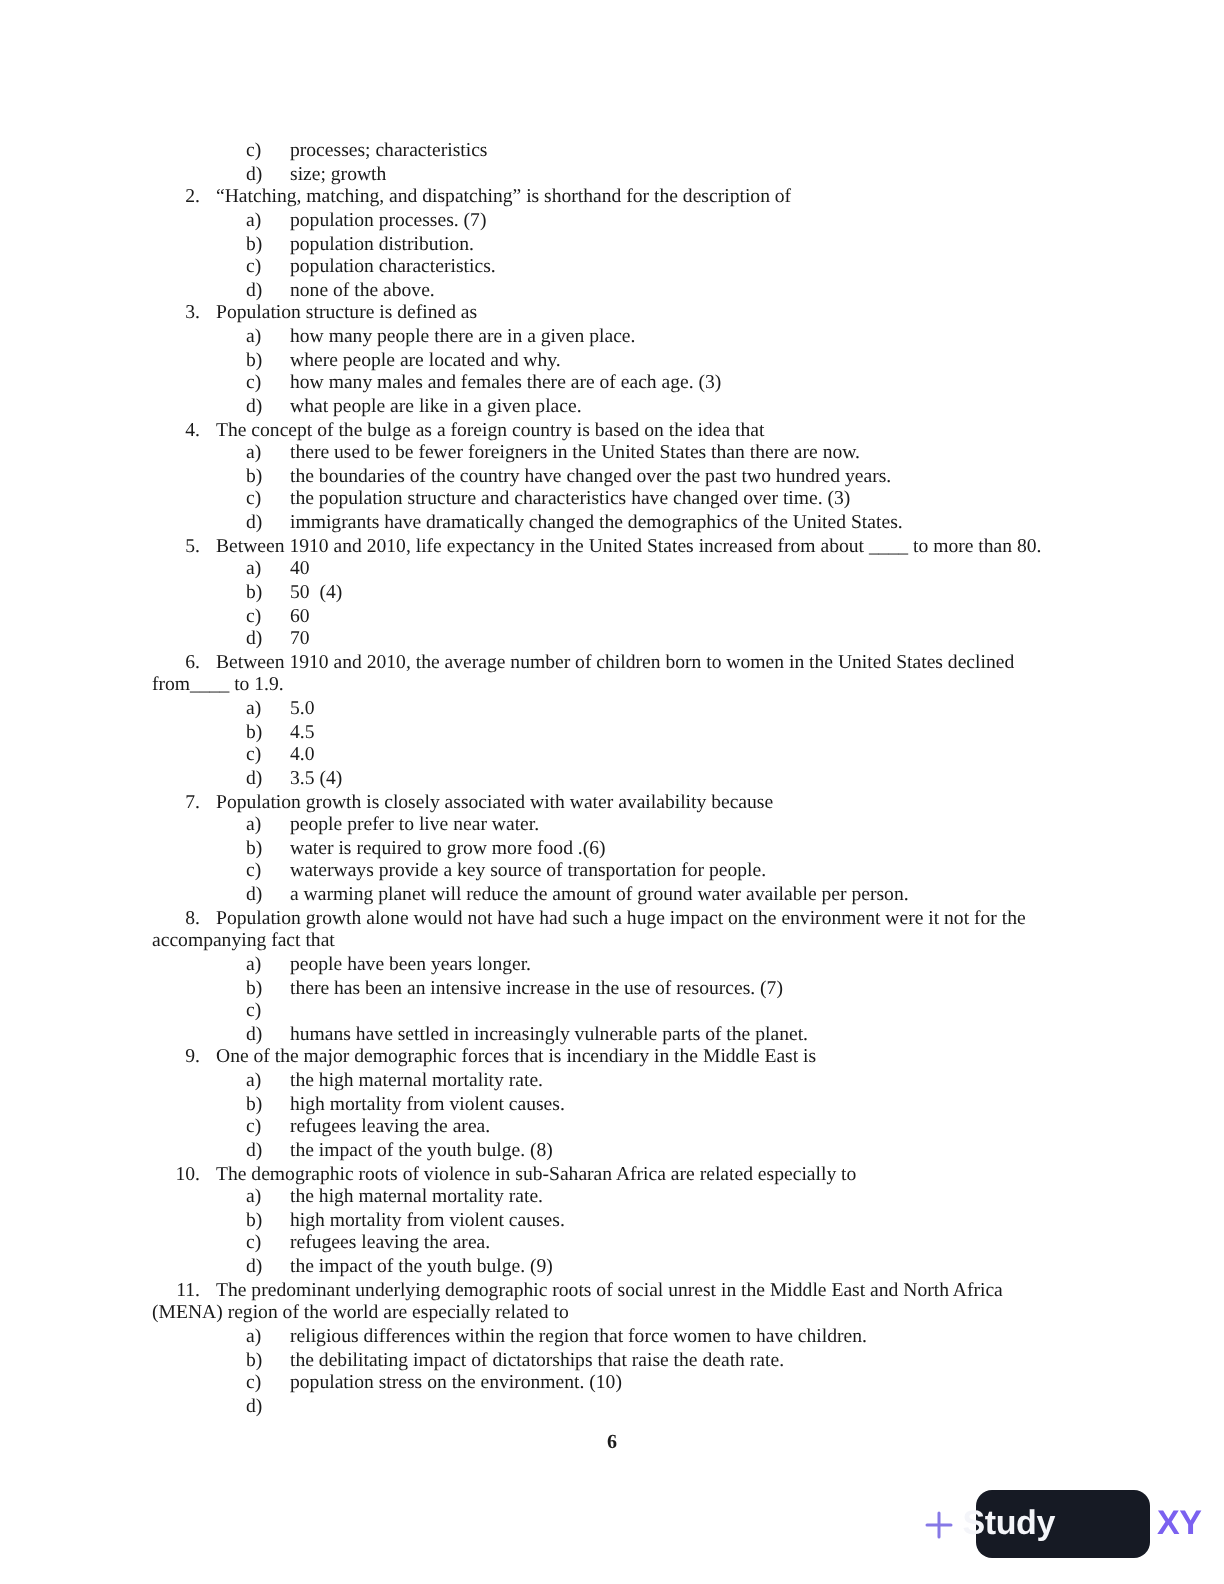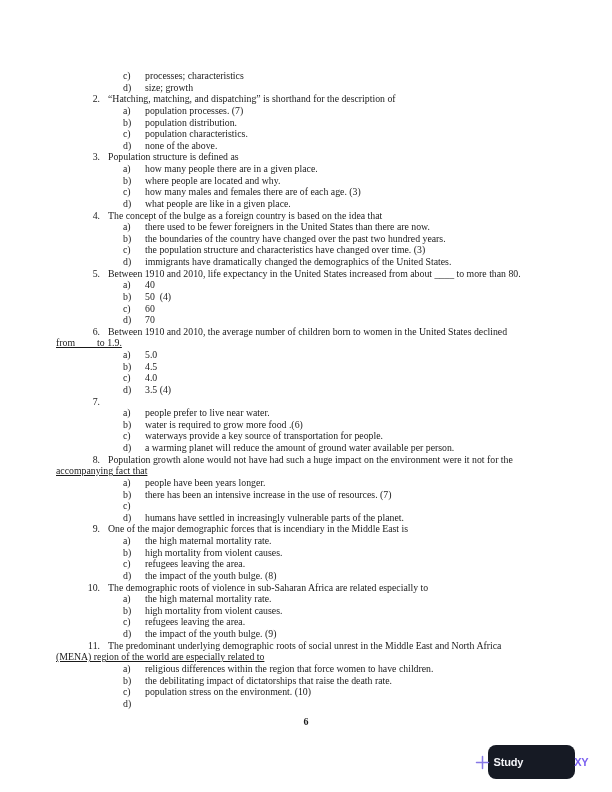--- a/index.html
+++ b/index.html
@@ -25,21 +25,21 @@
   }
   .q-row { display: flex; }
   .q-num {
     display: inline-block;
     flex: none;
     margin-left: 78px;
     width: 22px;
     text-align: right;
   }
   .q-stem { margin-left: 8px; text-align: center; }
-  .cont-row { margin-left: 56px; text-decoration: underline; }
+  .cont-row { margin-left: 76px; }
   .opt-row { display: flex; }
   .opt-letter {
     display: inline-block;
     flex: none;
     margin-left: 123px;
     width: 22px;
   }
   .page-num {
     position: absolute;
     top: 716px;
@@ -58,21 +58,21 @@
     width: 87px;
     height: 34px;
     background: var(--badge-bg, #161a24);
     border-radius: 8px;
     display: flex;
     align-items: center;
     justify-content: center;
     gap: 4px;
     font-family: "Liberation Sans", sans-serif;
     font-weight: 700;
-    font-size: 11px;
+    font-size: 17px;
     letter-spacing: -0.2px;
   }
   .badge .plus {
     display: flex;
     align-items: center;
     color: var(--plus, #8678e6);
   }
   .brand-primary { color: var(--brand-text, #f4f5f9); }
   .brand-accent { color: var(--accent, #7b61f0); margin-left: 47px; }
 </style>
@@ -103,21 +103,21 @@
       <div class="row opt-row"><span class="opt-letter">a)</span><span class="opt-text">40</span></div>
       <div class="row opt-row"><span class="opt-letter">b)</span><span class="opt-text">50  (4)</span></div>
       <div class="row opt-row"><span class="opt-letter">c)</span><span class="opt-text">60</span></div>
       <div class="row opt-row"><span class="opt-letter">d)</span><span class="opt-text">70</span></div>
       <div class="row q-row"><span class="q-num">6.</span><span class="q-stem">Between 1910 and 2010, the average number of children born to women in the United States declined</span></div>
       <div class="row cont-row">from____ to 1.9.</div>
       <div class="row opt-row"><span class="opt-letter">a)</span><span class="opt-text">5.0</span></div>
       <div class="row opt-row"><span class="opt-letter">b)</span><span class="opt-text">4.5</span></div>
       <div class="row opt-row"><span class="opt-letter">c)</span><span class="opt-text">4.0</span></div>
       <div class="row opt-row"><span class="opt-letter">d)</span><span class="opt-text">3.5 (4)</span></div>
-      <div class="row q-row"><span class="q-num">7.</span></div>
+      <div class="row q-row"><span class="q-num">7.</span><span class="q-stem">Population growth is closely associated with water availability because</span></div>
       <div class="row opt-row"><span class="opt-letter">a)</span><span class="opt-text">people prefer to live near water.</span></div>
       <div class="row opt-row"><span class="opt-letter">b)</span><span class="opt-text">water is required to grow more food .(6)</span></div>
       <div class="row opt-row"><span class="opt-letter">c)</span><span class="opt-text">waterways provide a key source of transportation for people.</span></div>
       <div class="row opt-row"><span class="opt-letter">d)</span><span class="opt-text">a warming planet will reduce the amount of ground water available per person.</span></div>
       <div class="row q-row"><span class="q-num">8.</span><span class="q-stem">Population growth alone would not have had such a huge impact on the environment were it not for the</span></div>
       <div class="row cont-row">accompanying fact that</div>
       <div class="row opt-row"><span class="opt-letter">a)</span><span class="opt-text">people have been years longer.</span></div>
       <div class="row opt-row"><span class="opt-letter">b)</span><span class="opt-text">there has been an intensive increase in the use of resources. (7)</span></div>
       <div class="row opt-row"><span class="opt-letter">c)</span></div>
       <div class="row opt-row"><span class="opt-letter">d)</span><span class="opt-text">humans have settled in increasingly vulnerable parts of the planet.</span></div>

